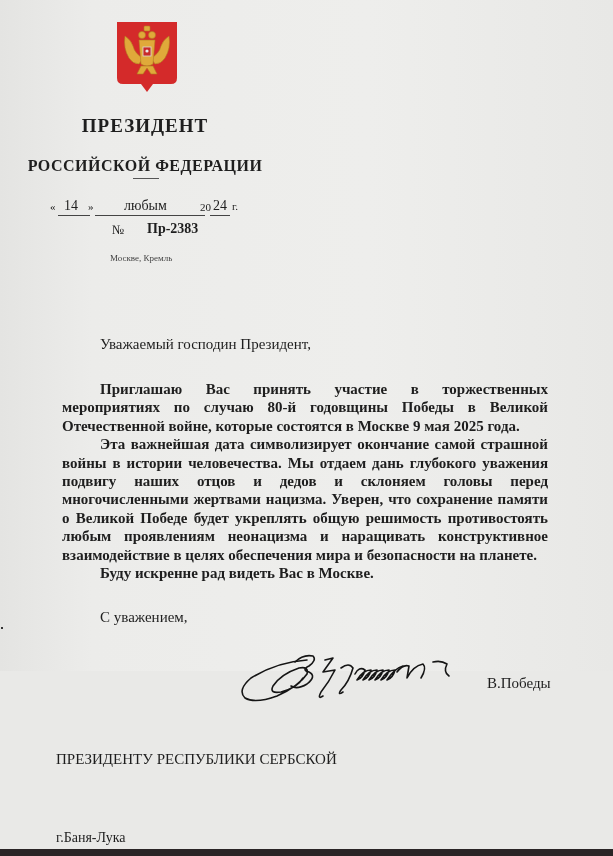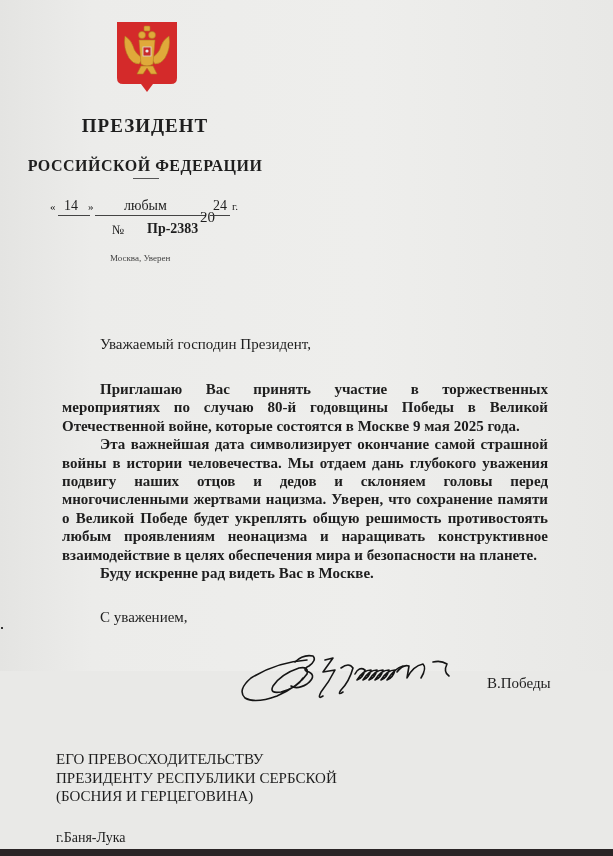--- a/index.html
+++ b/index.html
@@ -77,29 +77,29 @@
   <div class="hdr-title t2">РОССИЙСКОЙ ФЕДЕРАЦИИ</div>
   <div class="dash"></div>
 
   <div class="date-row">
     <span style="left:0; top:2px; font-size:11px;">«</span>
     <span style="left:14px;">14</span>
     <div class="uline" style="left:8px; width:32px;"></div>
     <span style="left:38px; top:2px; font-size:11px;">»</span>
     <div class="uline" style="left:45px; width:110px;"></div>
     <span style="left:74px;">любым</span>
-    <span style="left:150px; top:11px; font-size:15px;">20</span>
+    <span style="left:150px; top:3px; font-size:11px;">20</span>
     <span style="left:163px;">24</span>
     <div class="uline" style="left:160px; width:20px;"></div>
     <span style="left:182px; top:2px; font-size:11px;">г.</span>
   </div>
 
   <div class="num-row">№</div>
   <div class="num-val">Пр-2383</div>
-  <div class="place">Москва, Уверен</div>
+  <div class="place">Москве, Кремль</div>
 
   <div class="salutation">Уважаемый господин Президент,</div>
 
   <div class="body-text p1">
     <p>Приглашаю Вас принять участие в торжественных мероприятиях по случаю 80-й годовщины Победы в Великой Отечественной войне, которые состоятся в Москве 9 мая 2025 года.</p>
     <p>Эта важнейшая дата символизирует окончание самой страшной войны в истории человечества. Мы отдаем дань глубокого уважения подвигу наших отцов и дедов и склоняем головы перед многочисленными жертвами нацизма. Уверен, что сохранение памяти о Великой Победе будет укреплять общую решимость противостоять любым проявлениям неонацизма и наращивать конструктивное взаимодействие в целях обеспечения мира и безопасности на планете.</p>
     <p>Буду искренне рад видеть Вас в Москве.</p>
   </div>
 
   <div class="closing">С уважением,</div>
@@ -112,21 +112,19 @@
       <path d="M104 20 Q112 14 116 20 Q112 34 104 42 Q100 48 106 44"></path>
       <path d="M118 26 Q122 18 128 22 Q126 30 120 32 Q126 22 134 22 Q132 30 126 32 Q132 22 140 22 Q138 30 132 32 Q138 22 146 22 Q144 30 138 32 Q144 22 152 22 Q150 30 144 32 Q150 22 158 22 Q156 30 150 32 Q158 20 166 18"></path>
       <path d="M160 24 Q166 16 172 18 L170 30 Q176 18 186 16 Q190 20 184 30"></path>
       <path d="M196 14 Q204 12 210 16 Q206 24 212 28"></path>
     </g>
   </svg>
 
   <div class="signer">В.Победы</div>
 
   <div class="addressee">
-    <div>ЕГО ПРЕВОСХОДИТЕЛЬСТВУ</div>
     <div>ПРЕЗИДЕНТУ РЕСПУБЛИКИ СЕРБСКОЙ</div>
-    <div>(БОСНИЯ И ГЕРЦЕГОВИНА)</div>
   </div>
   <div class="city">г.Баня-Лука</div>
 
   <div class="speck"></div>
 </div>
 <div class="bottom-band"></div>
 
 </body></html>

